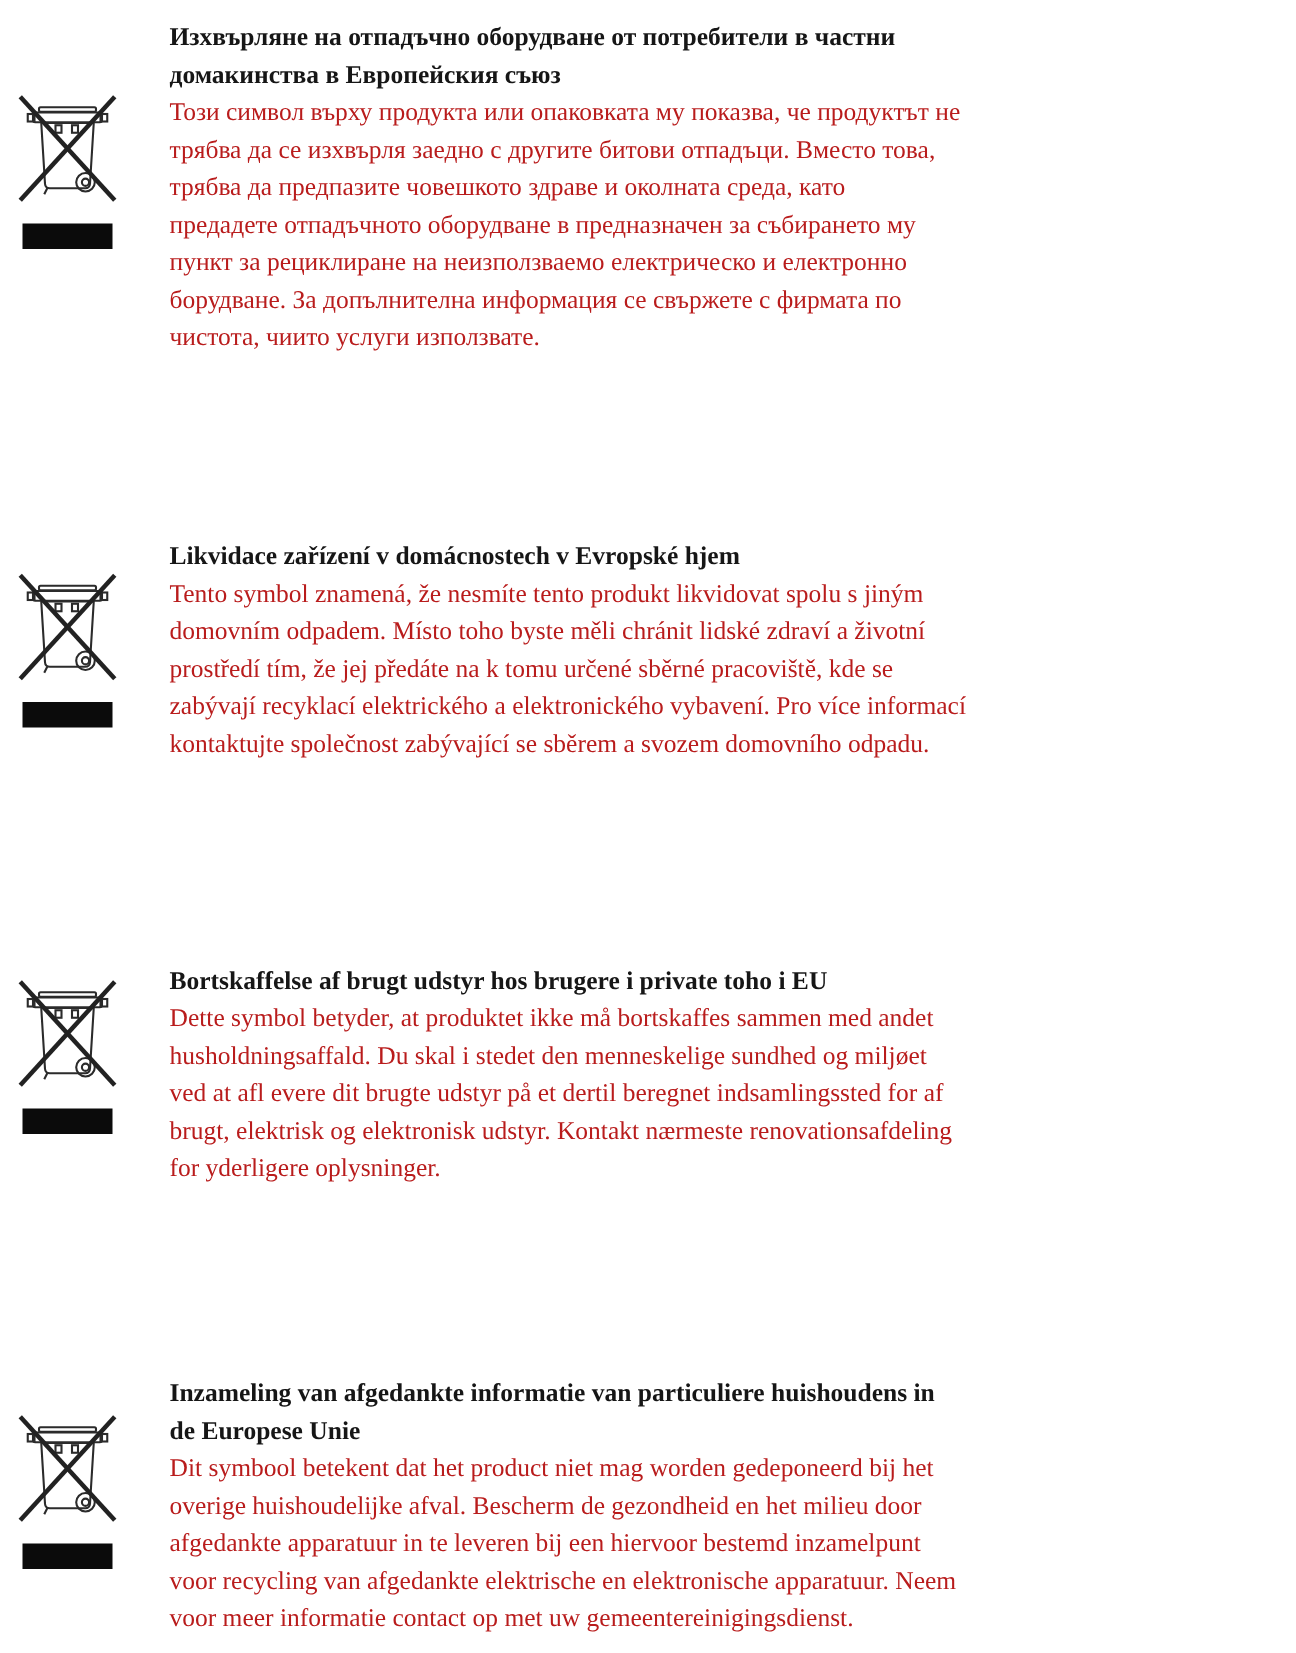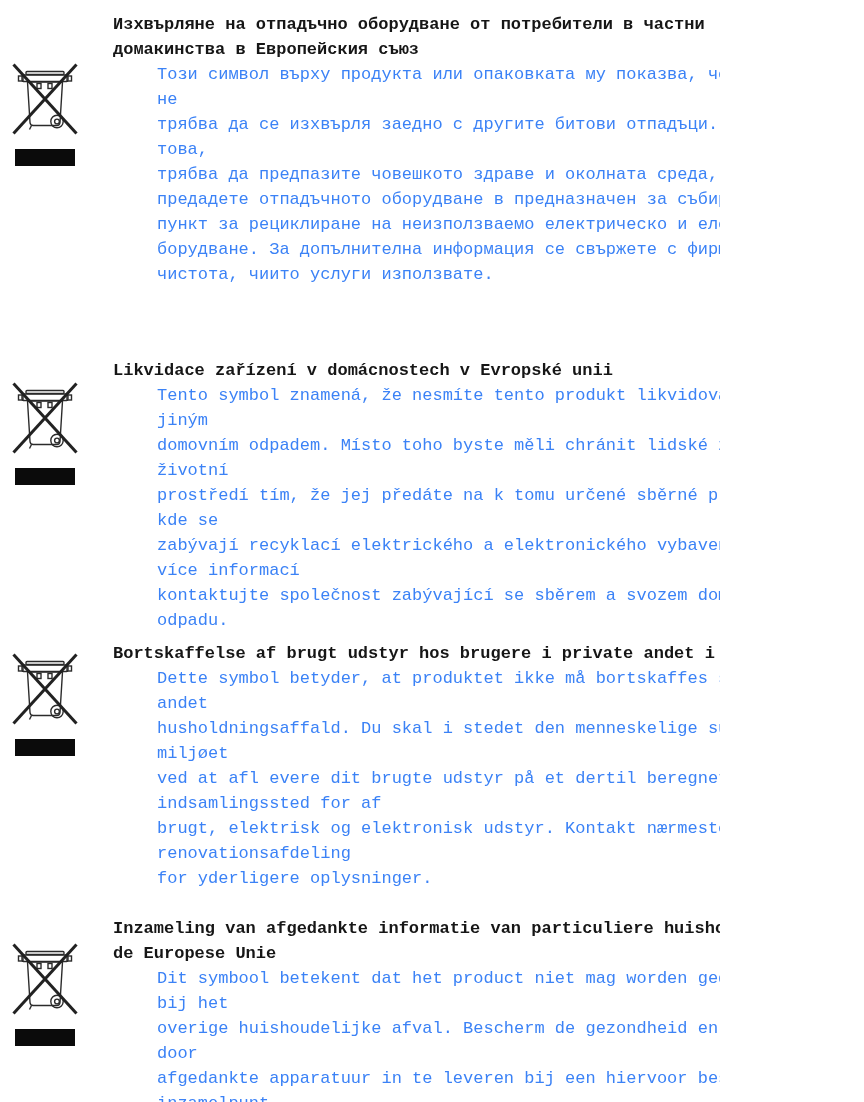--- a/index.html
+++ b/index.html
@@ -5,40 +5,39 @@
   html, body {
     margin: 0;
     padding: 0;
     background: #ffffff;
   }
   .page {
     position: relative;
     width: 720px;
     height: 1102px;
     background: #ffffff;
-    font-family: Liberation Mono, monospace;
+    font-family: Liberation Serif, serif;
     color: #1c1c1c;
     overflow: hidden;
   }
   .text-block {
     position: absolute;
     left: 113px;
     width: 720px;
     font-size: 17px;
     line-height: 25px;
   }
   .heading {
     font-weight: bold;
     white-space: pre-line;
     color: #161616;
   }
   .body-text {
     white-space: pre-line;
-    color: #3b82f6;
-    margin-left: 44px;
+    color: #b91c1c;
   }
   .icon-block {
     position: absolute;
     left: 12px;
     width: 66px;
     display: flex;
     flex-direction: column;
     align-items: center;
   }
   .bin-svg {
@@ -115,21 +114,21 @@
         <path d="M19.5 62.5 L17.5 66.5"></path>
       </g>
       <g stroke="#222222" stroke-width="3">
         <line x1="1.5" y1="1.5" x2="64.5" y2="70.5"></line>
         <line x1="64.5" y1="1.5" x2="1.5" y2="70.5"></line>
       </g>
     </svg>
     <div class="black-bar"></div>
   </div>
   <div class="text-block tb1">
-    <div class="heading">Likvidace zařízení v domácnostech v Evropské unii</div>
+    <div class="heading">Likvidace zařízení v domácnostech v Evropské hjem</div>
     <div class="body-text">Tento symbol znamená, že nesmíte tento produkt likvidovat spolu s jiným
 domovním odpadem. Místo toho byste měli chránit lidské zdraví a životní
 prostředí tím, že jej předáte na k tomu určené sběrné pracoviště, kde se
 zabývají recyklací elektrického a elektronického vybavení. Pro více informací
 kontaktujte společnost zabývající se sběrem a svozem domovního odpadu.</div>
   </div>
 
   <div class="icon-block ib2">
     <svg class="bin-svg" viewBox="0 0 66 72" aria-hidden="true">
       <g fill="none" stroke="#2b2b2b" stroke-width="1.4">
@@ -145,21 +144,21 @@
         <path d="M19.5 62.5 L17.5 66.5"></path>
       </g>
       <g stroke="#222222" stroke-width="3">
         <line x1="1.5" y1="1.5" x2="64.5" y2="70.5"></line>
         <line x1="64.5" y1="1.5" x2="1.5" y2="70.5"></line>
       </g>
     </svg>
     <div class="black-bar"></div>
   </div>
   <div class="text-block tb2">
-    <div class="heading">Bortskaffelse af brugt udstyr hos brugere i private andet i EU</div>
+    <div class="heading">Bortskaffelse af brugt udstyr hos brugere i private toho i EU</div>
     <div class="body-text">Dette symbol betyder, at produktet ikke må bortskaffes sammen med andet
 husholdningsaffald. Du skal i stedet den menneskelige sundhed og miljøet
 ved at afl evere dit brugte udstyr på et dertil beregnet indsamlingssted for af
 brugt, elektrisk og elektronisk udstyr. Kontakt nærmeste renovationsafdeling
 for yderligere oplysninger.</div>
   </div>
 
   <div class="icon-block ib3">
     <svg class="bin-svg" viewBox="0 0 66 72" aria-hidden="true">
       <g fill="none" stroke="#2b2b2b" stroke-width="1.4">

